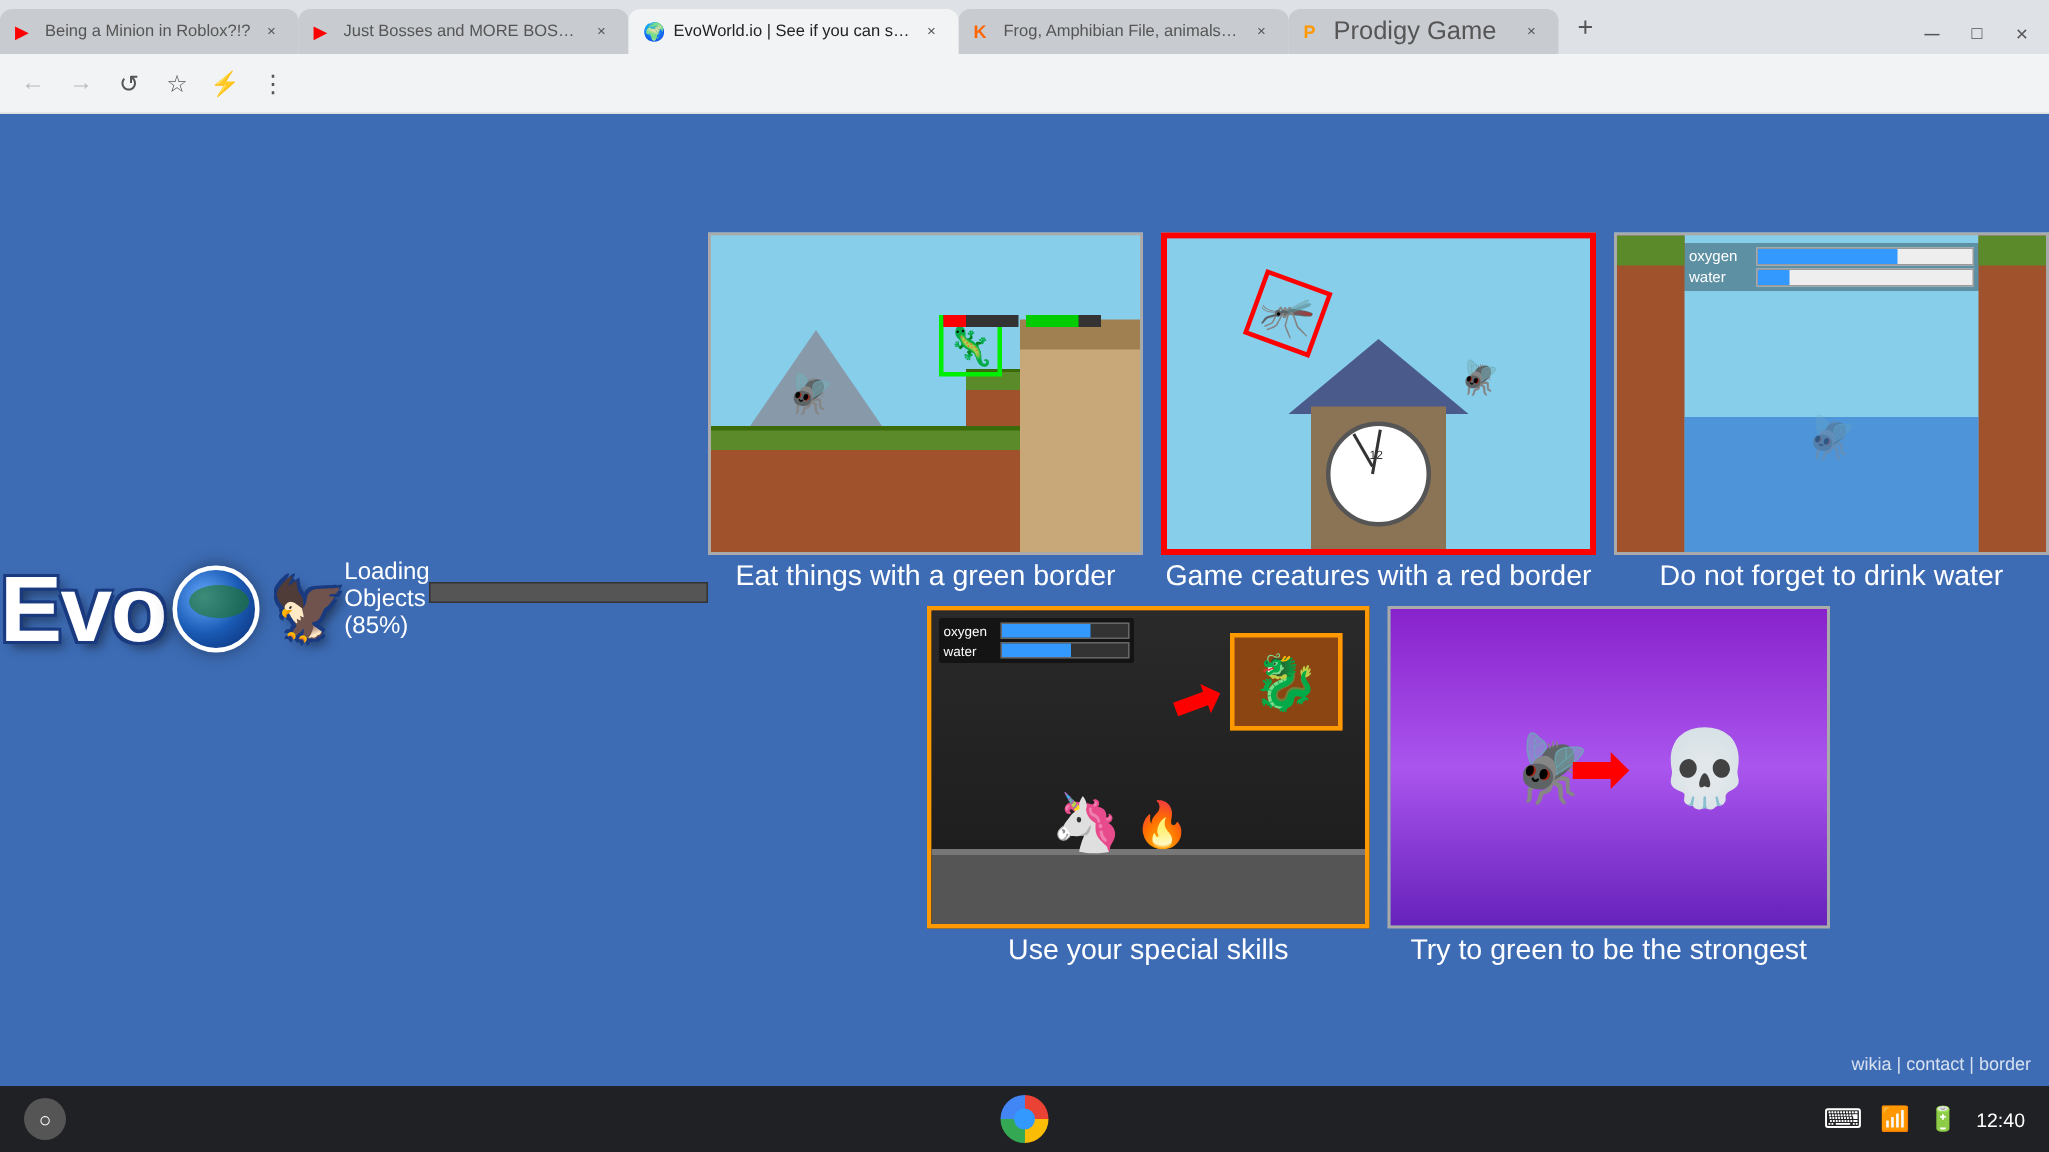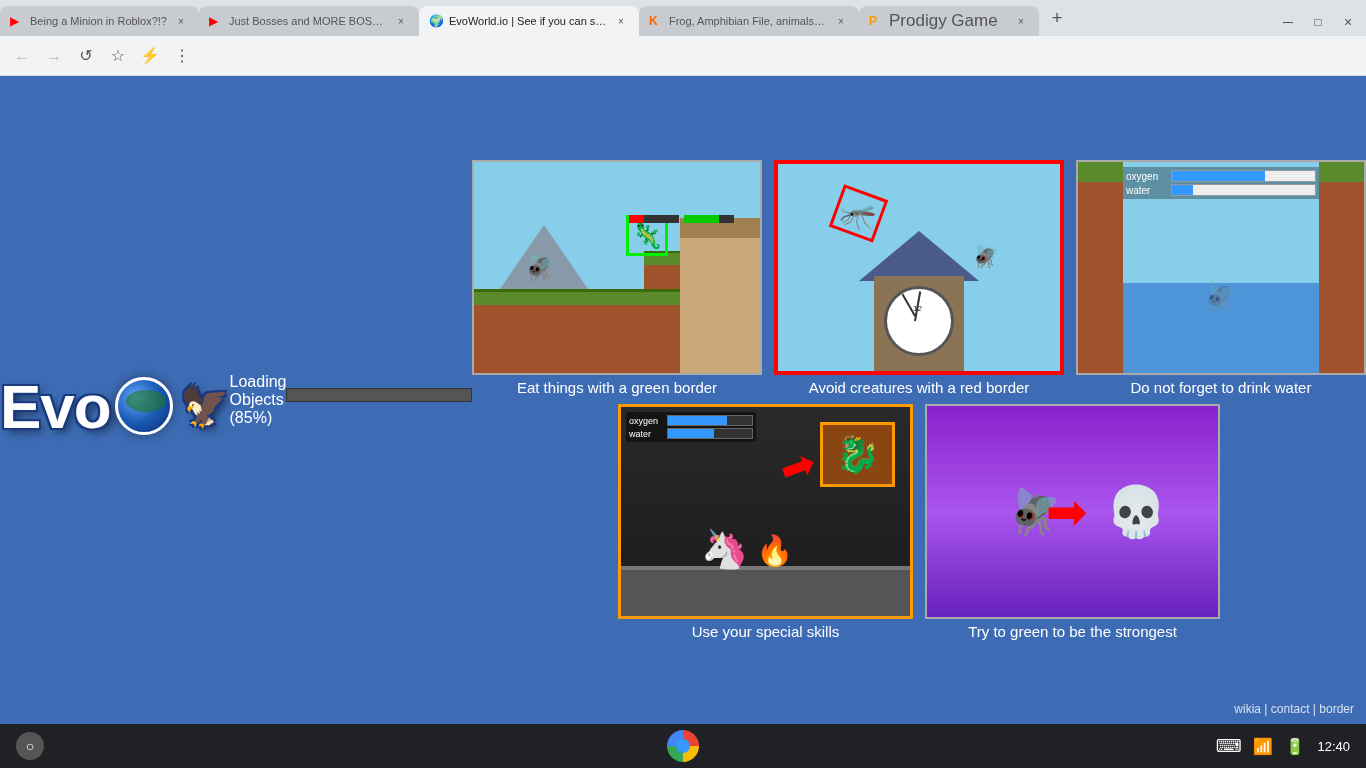--- a/index.html
+++ b/index.html
@@ -211,21 +211,21 @@
       border: 2px solid #aaa;
       overflow: hidden;
       position: relative;
     }
 
     .panel-image.red-border { border: 4px solid red; }
     .panel-image.yellow-border { border: 3px solid #f90; }
 
     .panel-caption {
       color: white;
-      font-size: 15px;
+      font-size: 19px;
       margin-top: 4px;
       text-align: center;
     }
 
     
     .taskbar {
       height: 44px;
       background: #202124;
       display: flex;
       align-items: center;
@@ -406,21 +406,21 @@
 
               <div style="position:absolute;top:60px;left:55px;width:2px;height:25px;background:#333;transform-origin:bottom;transform:rotate(-30deg);"></div>
               <div style="position:absolute;top:60px;left:55px;width:2px;height:30px;background:#333;transform-origin:bottom;transform:rotate(10deg);"></div>
               <div style="position:absolute;top:73px;left:54px;font-size:8px;color:#333;">12</div>
             </div>
 
             <div style="position:absolute;top:30px;left:60px;font-size:30px;outline:3px solid red;padding:2px;transform:rotate(20deg);">🦟</div>
 
             <div style="position:absolute;top:80px;right:60px;font-size:22px;">🪰</div>
           </div>
-          <div class="panel-caption">Avoid creatures with a red border</div>
+          <div class="panel-caption">Game creatures with a red border</div>
         </div>
 
         <div class="tutorial-panel">
           <div class="panel-image" style="width:290px; height:215px; background:#87ceeb; position:relative; overflow:hidden; border:2px solid #aaa;">
 
             <div style="position:absolute;top:0;left:0;right:0;bottom:0;background:#87ceeb;"></div>
 
             <div style="position:absolute;top:5px;left:50%;transform:translateX(-50%);width:200px;background:rgba(0,0,0,0.3);padding:3px 5px;border-radius:3px;">
               <div style="display:flex;align-items:center;margin-bottom:2px;">
                 <span style="font-size:10px;color:white;width:45px;">oxygen</span>

